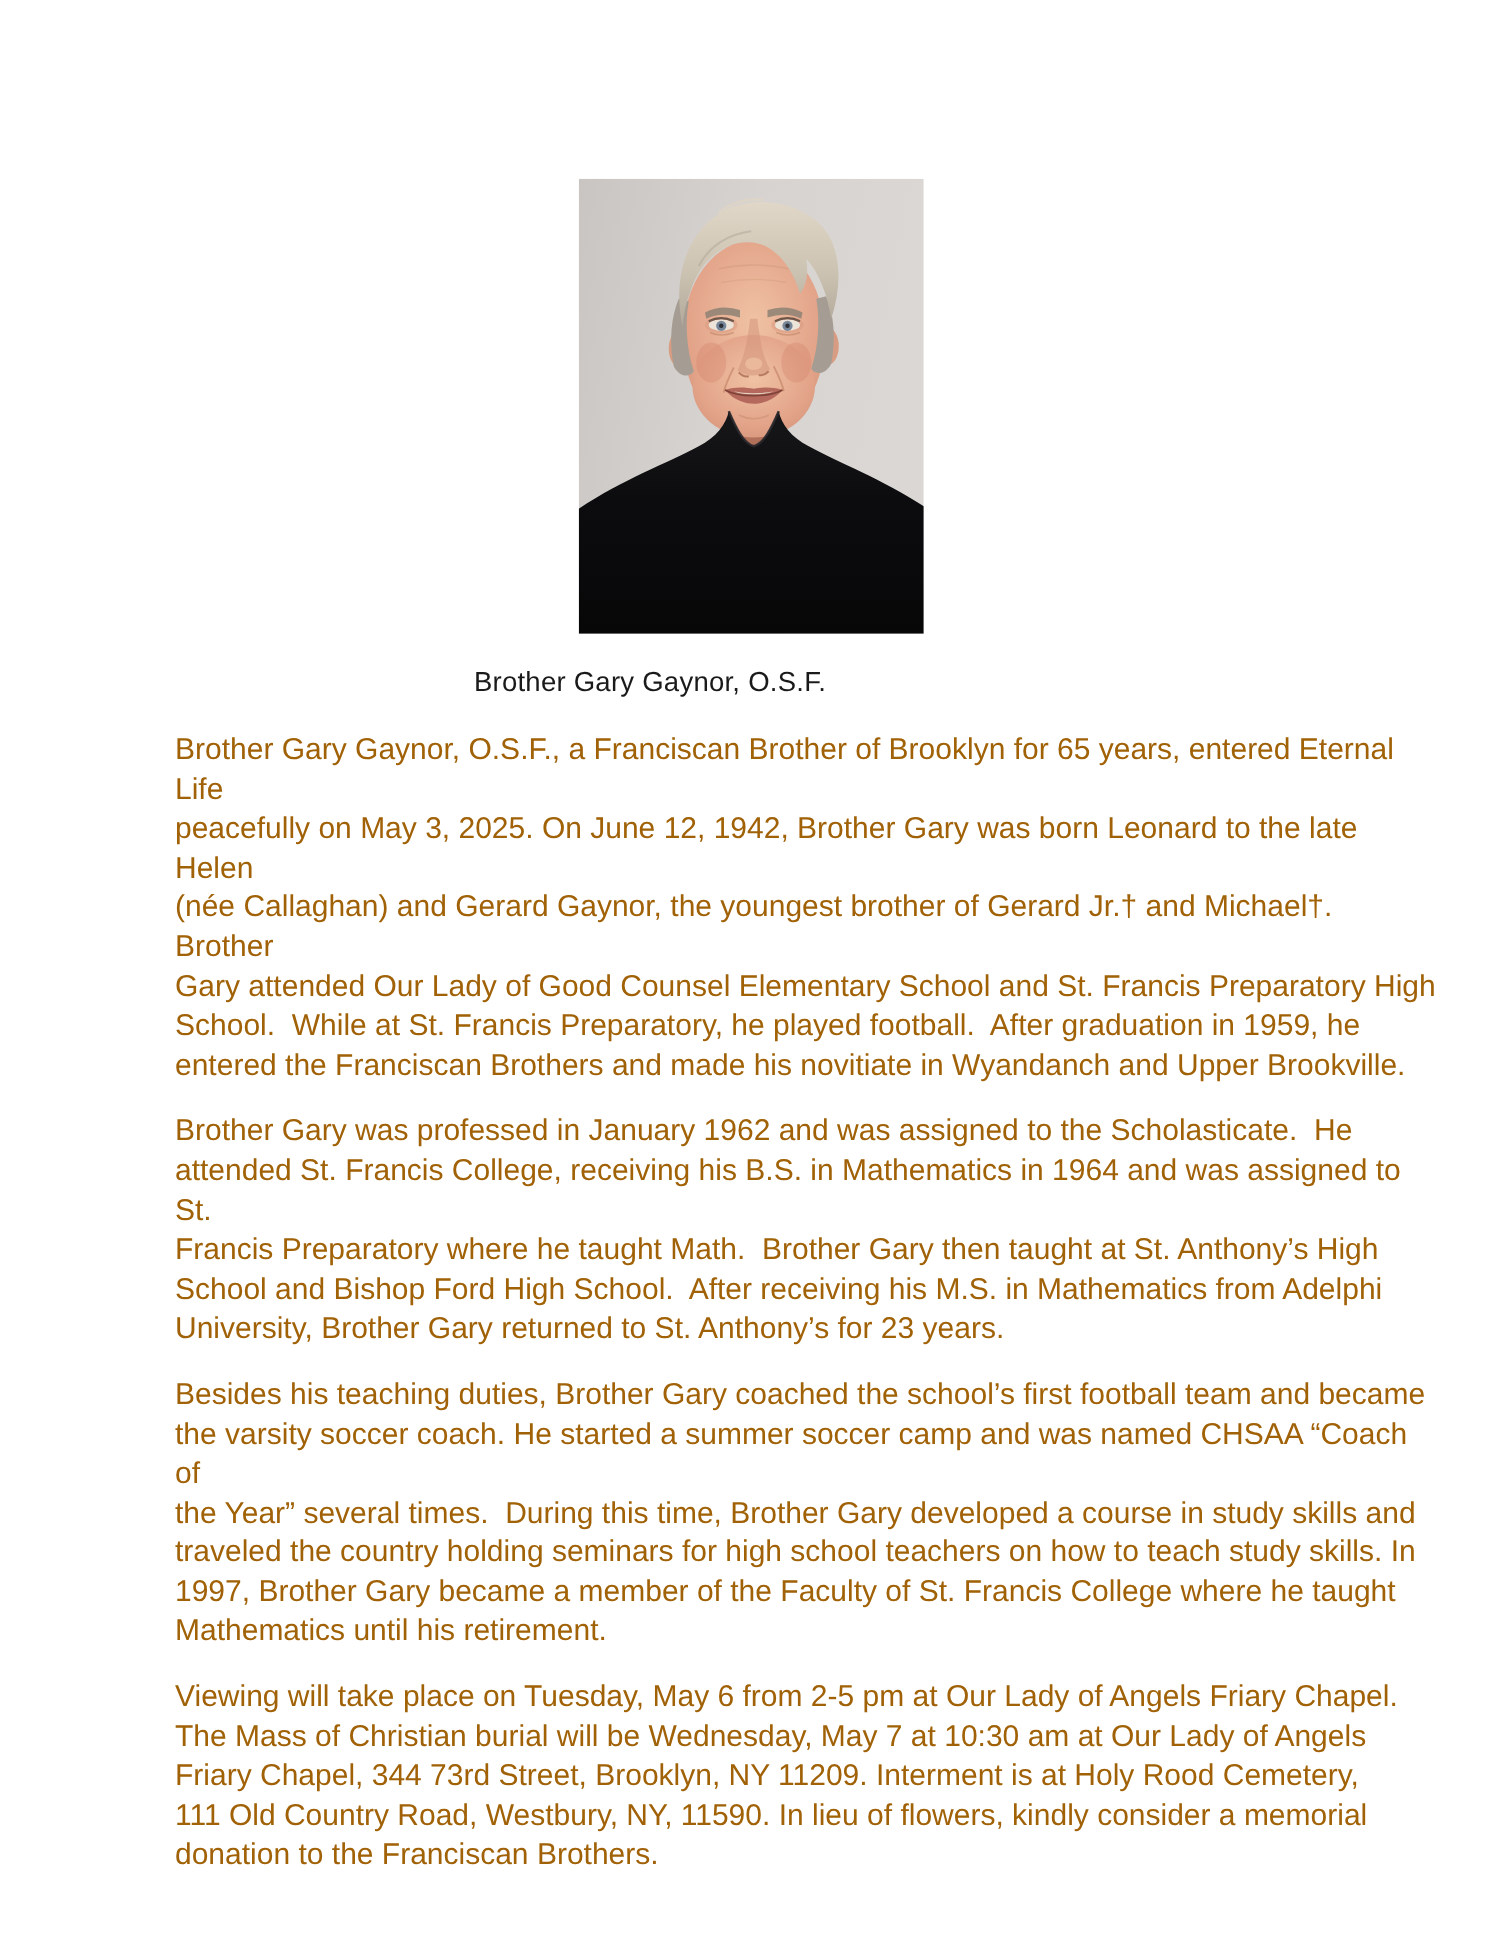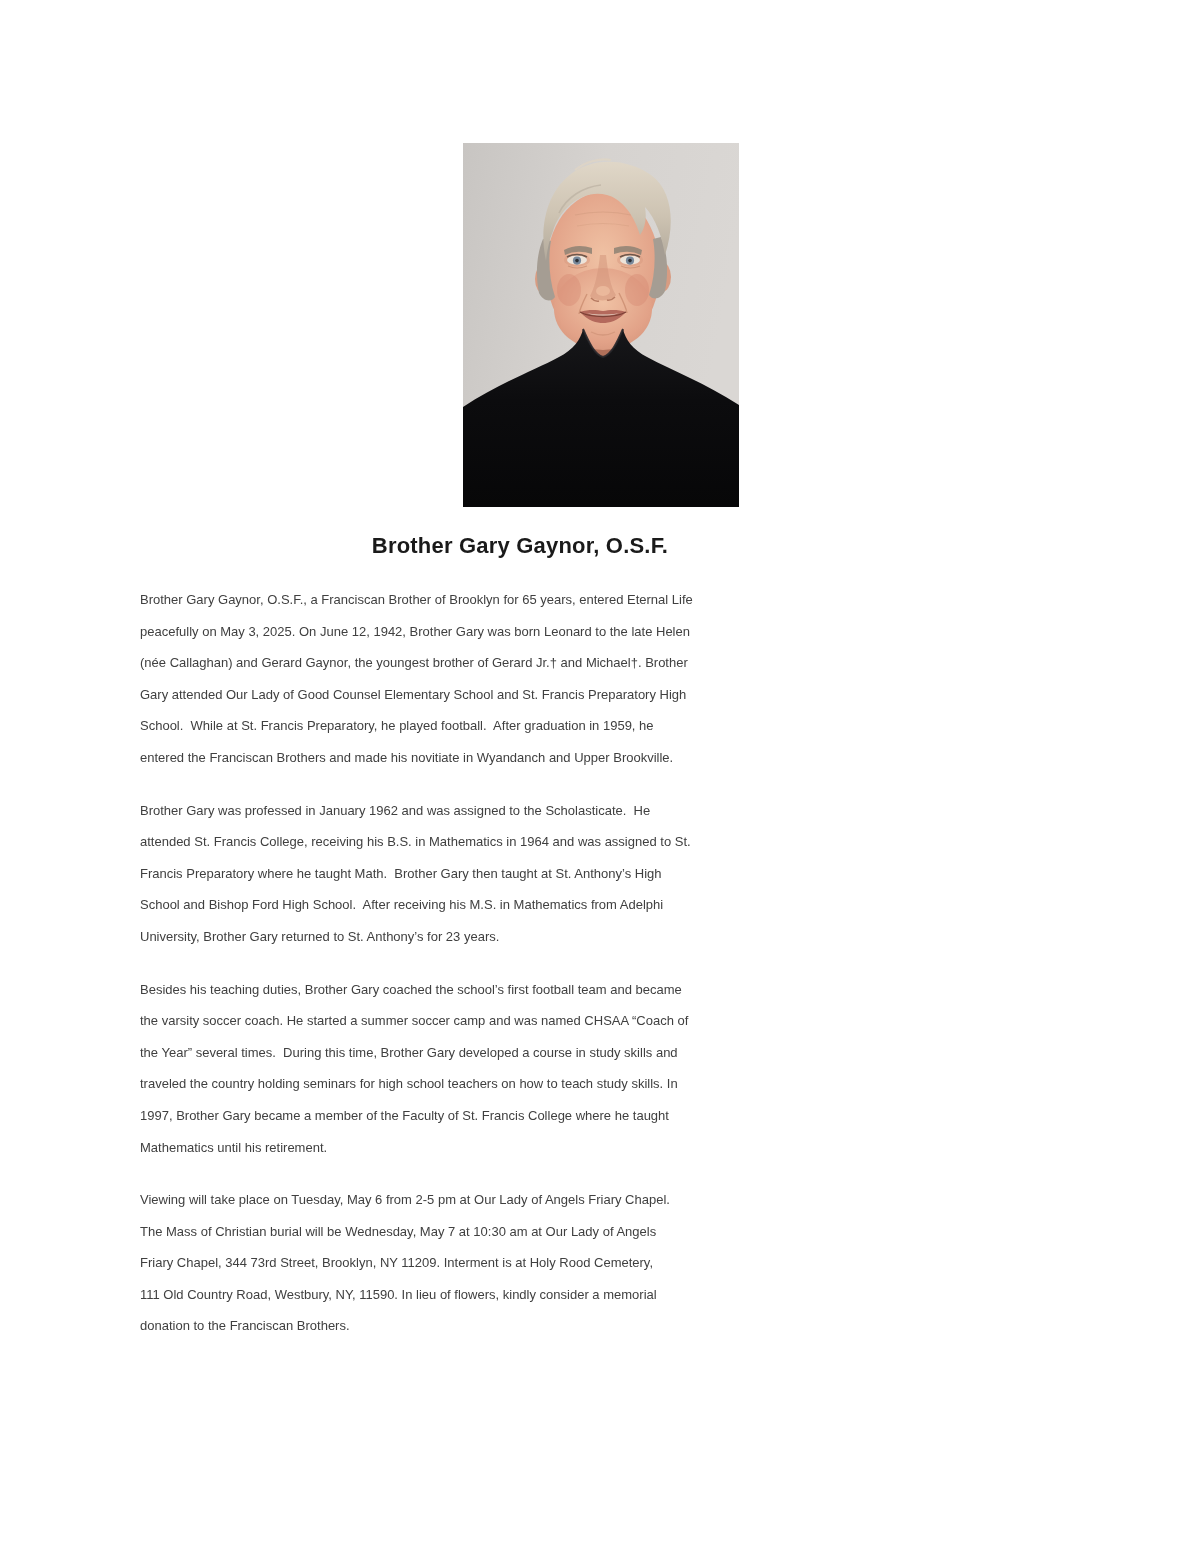--- a/index.html
+++ b/index.html
@@ -20,35 +20,35 @@
   }
   .photo svg { display: block; width: 100%; height: 100%; }
 
   .title {
     position: absolute;
     left: 0; top: 533px;
     width: 1040px;
     margin: 0;
     text-align: center;
     font-size: 22px;
-    font-weight: 700;
+    font-weight: 400;
     color: #1a1a1a;
     letter-spacing: 0.2px;
   }
 
   .content {
     position: absolute;
     left: 140px; top: 584px;
     width: 1010px;
   }
   .para {
     margin: 0 0 21px 0;
-    font-size: 13px;
+    font-size: 24px;
     line-height: 31.6px;
-    color: #404040;
+    color: #a16207;
     white-space: pre-wrap;
   }
 </style>
 </head>
 <body>
 
 <div class="page">
 
   <figure class="photo">
     <svg viewBox="0 0 276 364" xmlns="http://www.w3.org/2000/svg" role="img">

